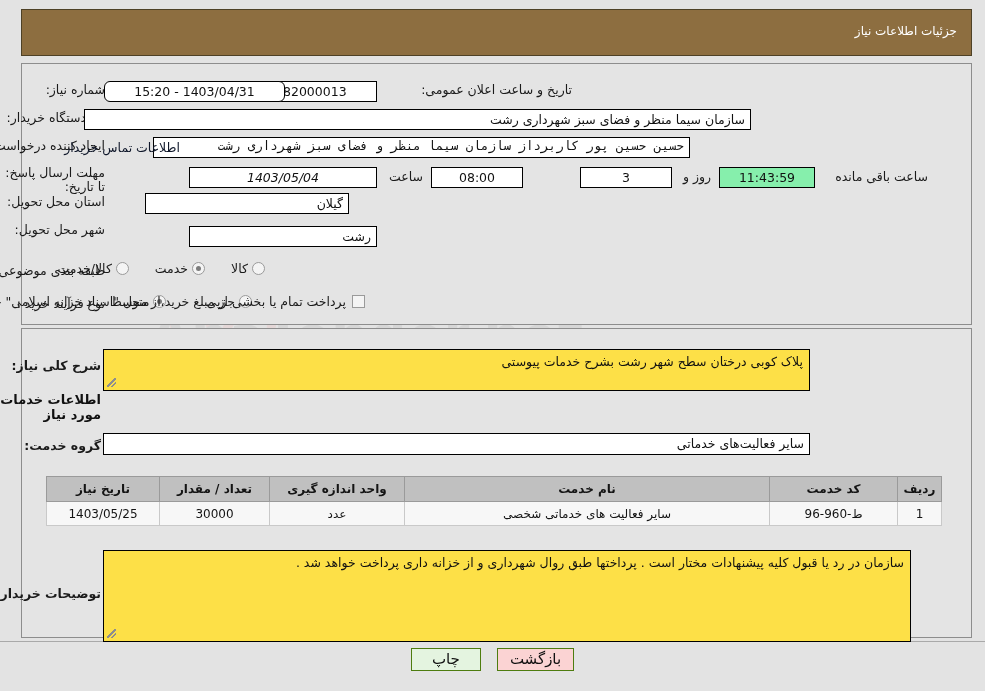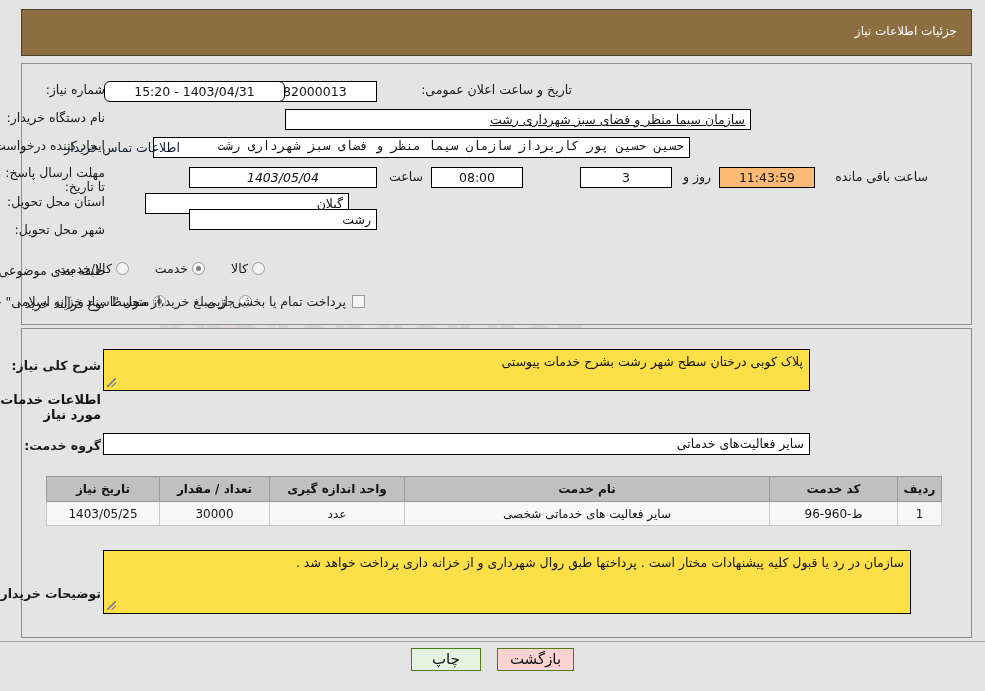--- a/index.html
+++ b/index.html
@@ -89,21 +89,21 @@
     height: 21px;
     line-height: 19px;
     font-size: 12.5px;
     color: #111;
     padding: 0 5px;
     text-align: center;
     overflow: hidden;
     white-space: nowrap;
   }
   .box.right { text-align: right; }
-  .box.cream { background: #fdba74; }
+  .box.cream { background: #86efac; }
   .link {
     color: #0f172a;
     font-size: 12.5px;
     text-decoration: none;
     white-space: nowrap;
     cursor: pointer;
   }
 
   
   .radio-grp { display: flex; align-items: center; gap: 4px; }
@@ -242,21 +242,21 @@
   <div class="box" style="position:absolute; right:608px; top:81px; width:188px; z-index:4;">1103090482000013</div>
 
   <div class="frow" style="right:413px; top:82px; z-index:4;">
     <div class="lbl">تاریخ و ساعت اعلان عمومی:</div>
   </div>
   <div class="box" style="position:absolute; right:700px; left:104px; top:81px; width:181px; z-index:4;border-radius:6px;">1403/04/31 - 15:20</div>
 
   <div class="frow" style="right:880px; top:110px; z-index:4;">
     <div class="lbl">نام دستگاه خریدار:</div>
   </div>
-  <div class="box right" style="position:absolute; right:234px; top:109px; width:466px; z-index:4;text-decoration:underline;">سازمان سیما منظر و فضای سبز شهرداری رشت</div>
+  <div class="box right" style="position:absolute; right:234px; top:109px; width:667px; z-index:4;">سازمان سیما منظر و فضای سبز شهرداری رشت</div>
 
   <div class="frow" style="right:880px; top:138px; z-index:4;">
     <div class="lbl">ایجاد کننده درخواست:</div>
   </div>
   <div class="box right" style="position:absolute; right:295px; top:137px; width:537px; z-index:4;font-family:Liberation Mono, monospace;">حسین حسین پور کاربرداز  سازمان سیما منظر و فضای سبز شهرداری رشت</div>
   <a class="link" style="position:absolute; right:805px; left:110px; top:140px; z-index:4;">اطلاعات تماس خریدار</a>
 
   <div class="frow" style="right:880px; top:166px; z-index:4; max-width:105px; display:block;">
     <div class="lbl" style="white-space:normal; line-height:14px;text-align:right;">مهلت ارسال پاسخ: تا تاریخ:</div>
   </div>
@@ -269,21 +269,21 @@
   <div class="lbl2" style="position:absolute; right:57px; top:169px; z-index:4;">ساعت باقی مانده</div>
 
   <div class="frow" style="right:880px; top:194px; z-index:4;">
     <div class="lbl">استان محل تحویل:</div>
   </div>
   <div class="box right" style="position:absolute; right:636px; top:193px; width:204px; z-index:4;">گیلان</div>
 
   <div class="frow" style="right:880px; top:222px; z-index:4;">
     <div class="lbl">شهر محل تحویل:</div>
   </div>
-  <div class="box right" style="position:absolute; right:608px; top:209px; width:188px; z-index:4;margin-left:32px;">رشت</div>
+  <div class="box right" style="position:absolute; right:608px; top:226px; width:188px; z-index:4;margin-left:32px;">رشت</div>
 
   <div class="lbl" style="position:absolute; right:880px; top:263px; z-index:4;">طبقه بندی موضوعی:</div>
   <div class="frow" style="right:720px; top:261px; z-index:4; gap:26px;">
     <div class="radio-grp">
       <span class="radio"></span>
       <span class="lbl2">کالا</span>
     </div>
     <div class="radio-grp">
       <span class="radio on"></span>
       <span class="lbl2">خدمت</span>
@@ -337,21 +337,21 @@
         <td>ط-960-96</td>
         <td>سایر فعالیت های خدماتی شخصی</td>
         <td>عدد</td>
         <td>30000</td>
         <td>1403/05/25</td>
       </tr>
     </tbody>
   </table>
 
   <div class="lbl lbl-b" style="position:absolute; right:884px; top:586px; z-index:4;">توضیحات خریدار:</div>
-  <div class="ta" style="position:absolute; right:74px; top:550px; width:808px; height:64px; z-index:4;">سازمان در رد یا قبول کلیه پیشنهادات مختار است . پرداختها طبق روال شهرداری و از خزانه داری پرداخت خواهد شد .</div>
+  <div class="ta" style="position:absolute; right:74px; top:550px; width:808px; height:92px; z-index:4;">سازمان در رد یا قبول کلیه پیشنهادات مختار است . پرداختها طبق روال شهرداری و از خزانه داری پرداخت خواهد شد .</div>
 
   <div class="divider" style="top:641px;"></div>
 
   <div class="btnrow">
     <div class="btn btn-back">بازگشت</div>
     <div class="btn btn-print">چاپ</div>
   </div>
 
 </div>
 

